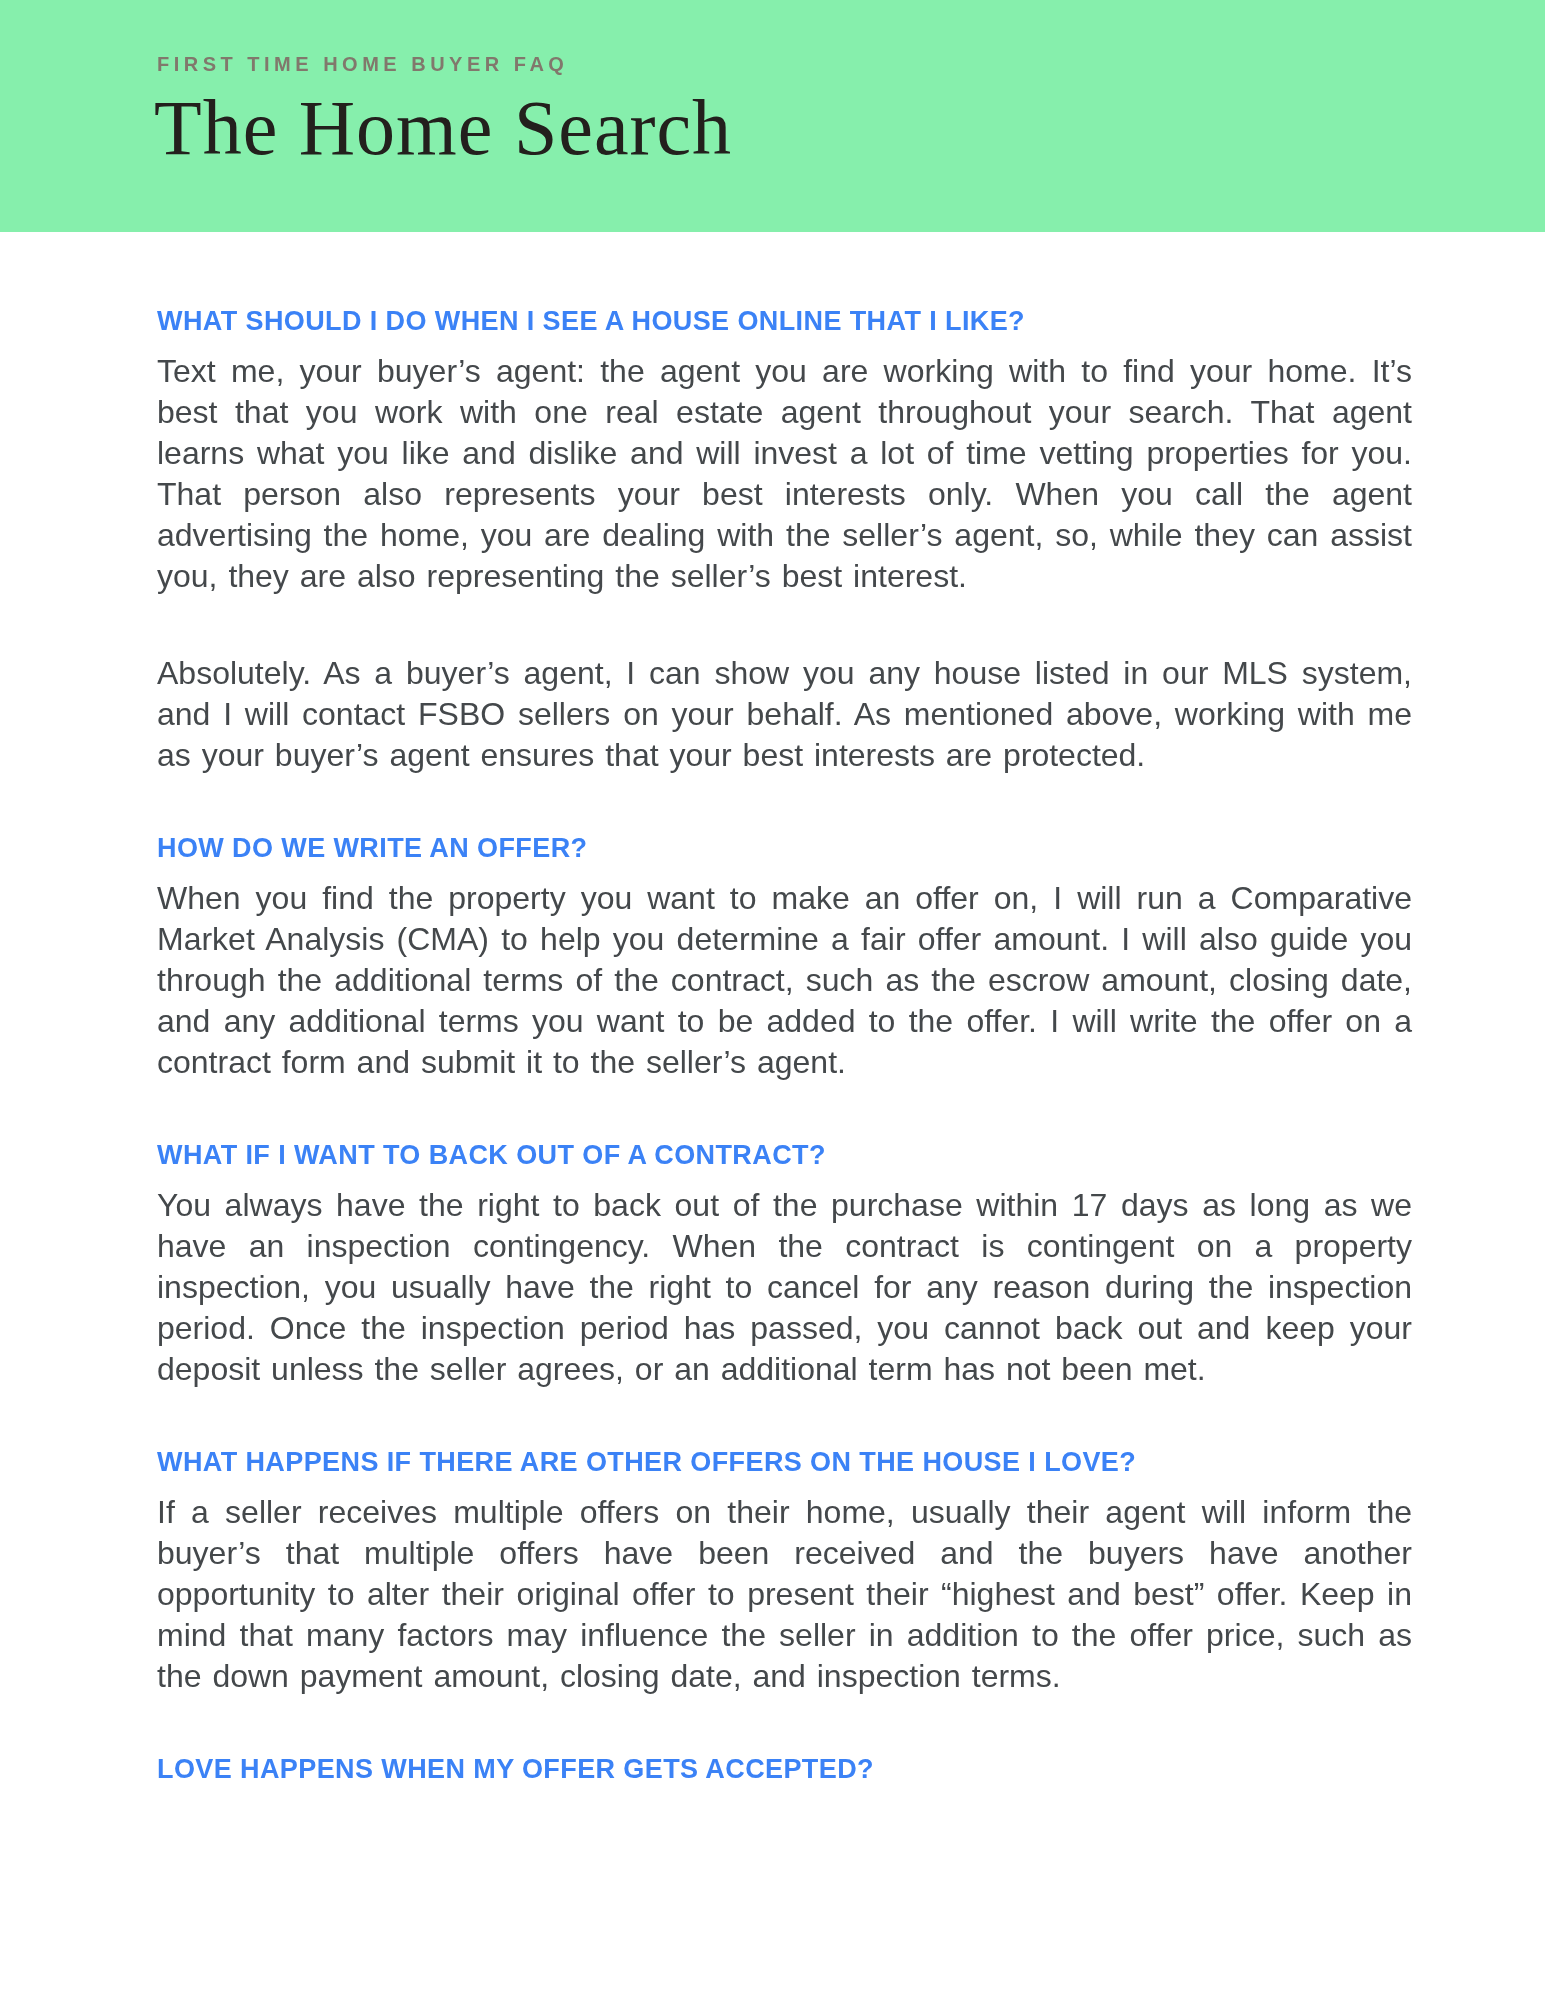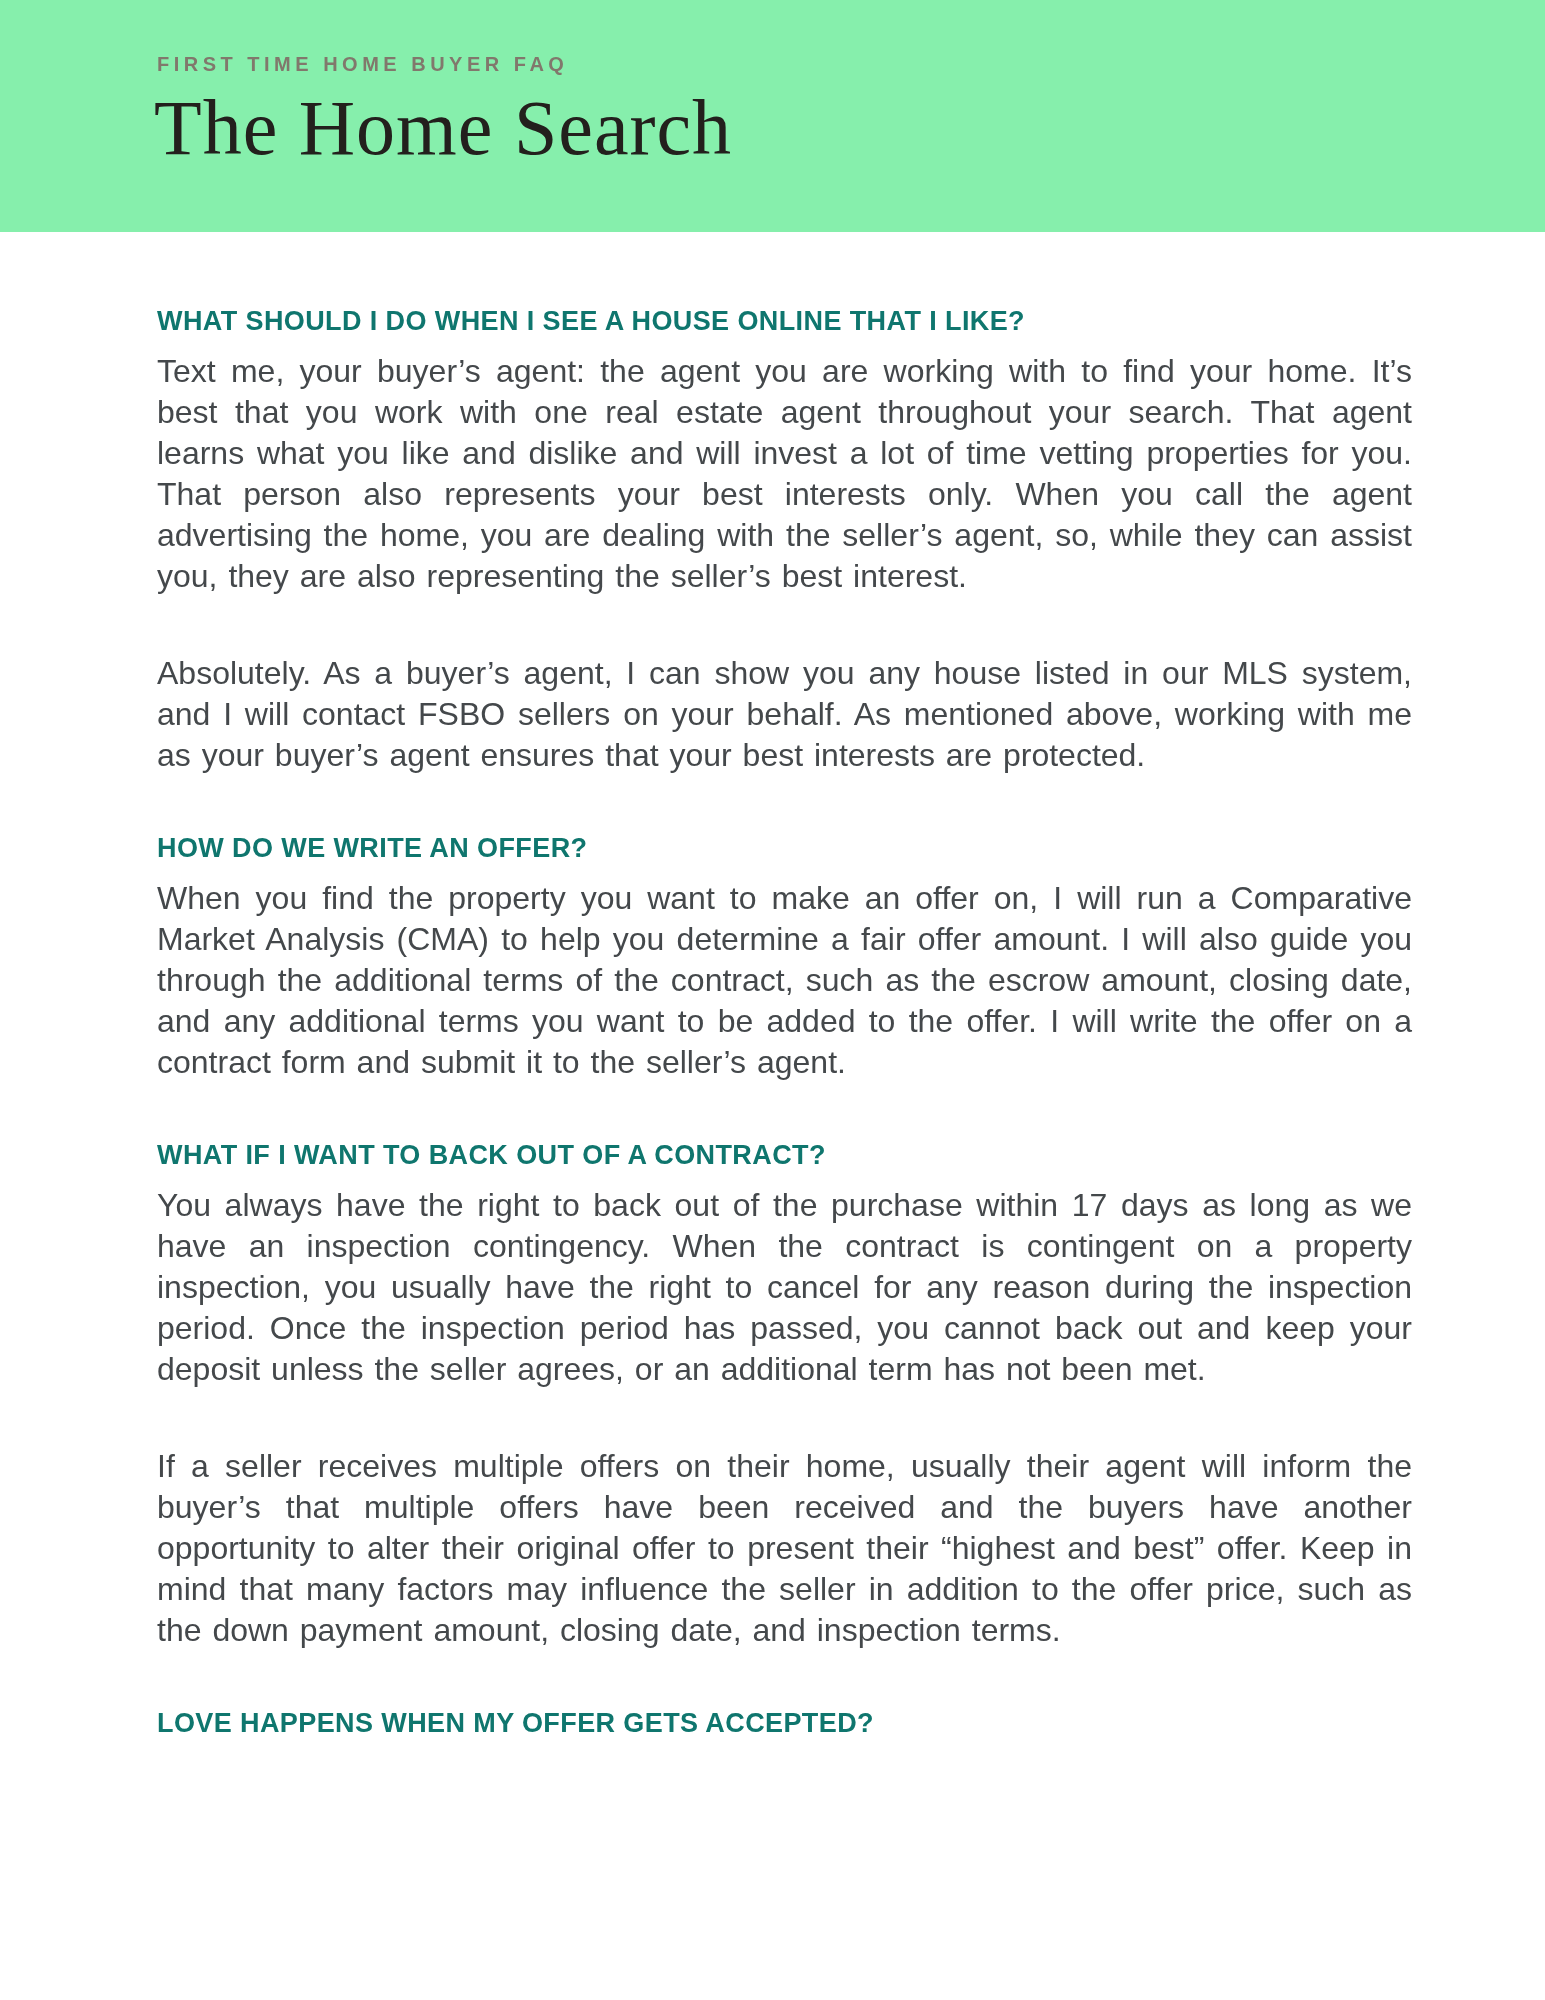--- a/index.html
+++ b/index.html
@@ -36,21 +36,21 @@
     padding: 73px 133px 0 157px;
   }
   .faq-section {
     margin: 0 0 56px 0;
   }
   .question-heading {
     font-size: 27px;
     line-height: 33px;
     font-weight: bold;
     letter-spacing: 0.4px;
-    color: #0f766e;
+    color: #3b82f6;
     margin: 0 0 13px 0;
   }
   .answer-paragraph {
     font-size: 32px;
     line-height: 41px;
     color: #44484B;
     margin: 0;
     text-align: justify;
     text-justify: inter-word;
     word-spacing: 2px;
@@ -79,20 +79,21 @@
     <h2 class="question-heading">HOW DO WE WRITE AN OFFER?</h2>
     <p class="answer-paragraph">When you find the property you want to make an offer on, I will run a Comparative Market Analysis (CMA) to help you determine a fair offer amount. I will also guide you through the additional terms of the contract, such as the escrow amount, closing date, and any additional terms you want to be added to the offer. I will write the offer on a contract form and submit it to the seller’s agent.</p>
   </section>
 
   <section class="faq-section">
     <h2 class="question-heading">WHAT IF I WANT TO BACK OUT OF A CONTRACT?</h2>
     <p class="answer-paragraph">You always have the right to back out of the purchase within 17 days as long as we have an inspection contingency. When the contract is contingent on a property inspection, you usually have the right to cancel for any reason during the inspection period. Once the inspection period has passed, you cannot back out and keep your deposit unless the seller agrees, or an additional term has not been met.</p>
   </section>
 
   <section class="faq-section">
+    <h2 class="question-heading">WHAT HAPPENS IF THERE ARE OTHER OFFERS ON THE HOUSE I LOVE?</h2>
     <p class="answer-paragraph">If a seller receives multiple offers on their home, usually their agent will inform the buyer’s that multiple offers have been received and the buyers have another opportunity to alter their original offer to present their “highest and best” offer. Keep in mind that many factors may influence the seller in addition to the offer price, such as the down payment amount, closing date, and inspection terms.</p>
   </section>
 
   <section class="faq-section">
     <h2 class="question-heading">LOVE HAPPENS WHEN MY OFFER GETS ACCEPTED?</h2>
   </section>
 
 </main>
 
 </body></html>

